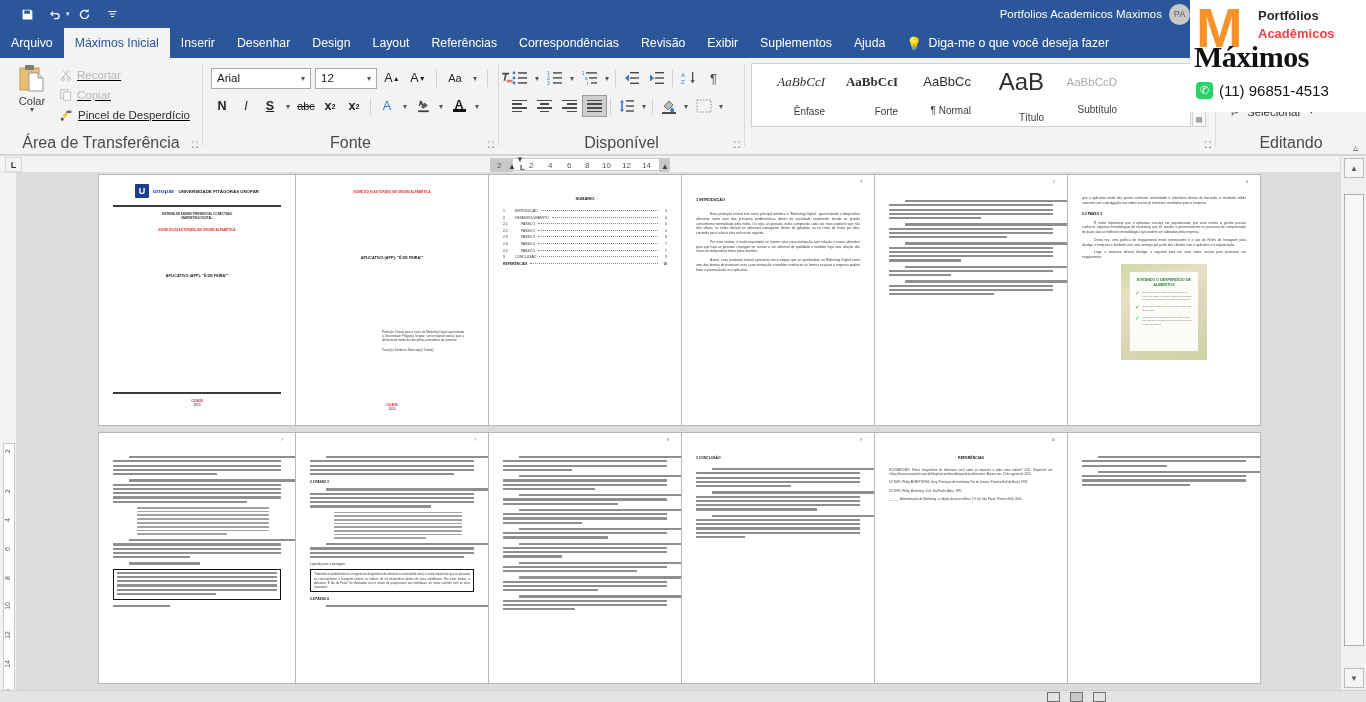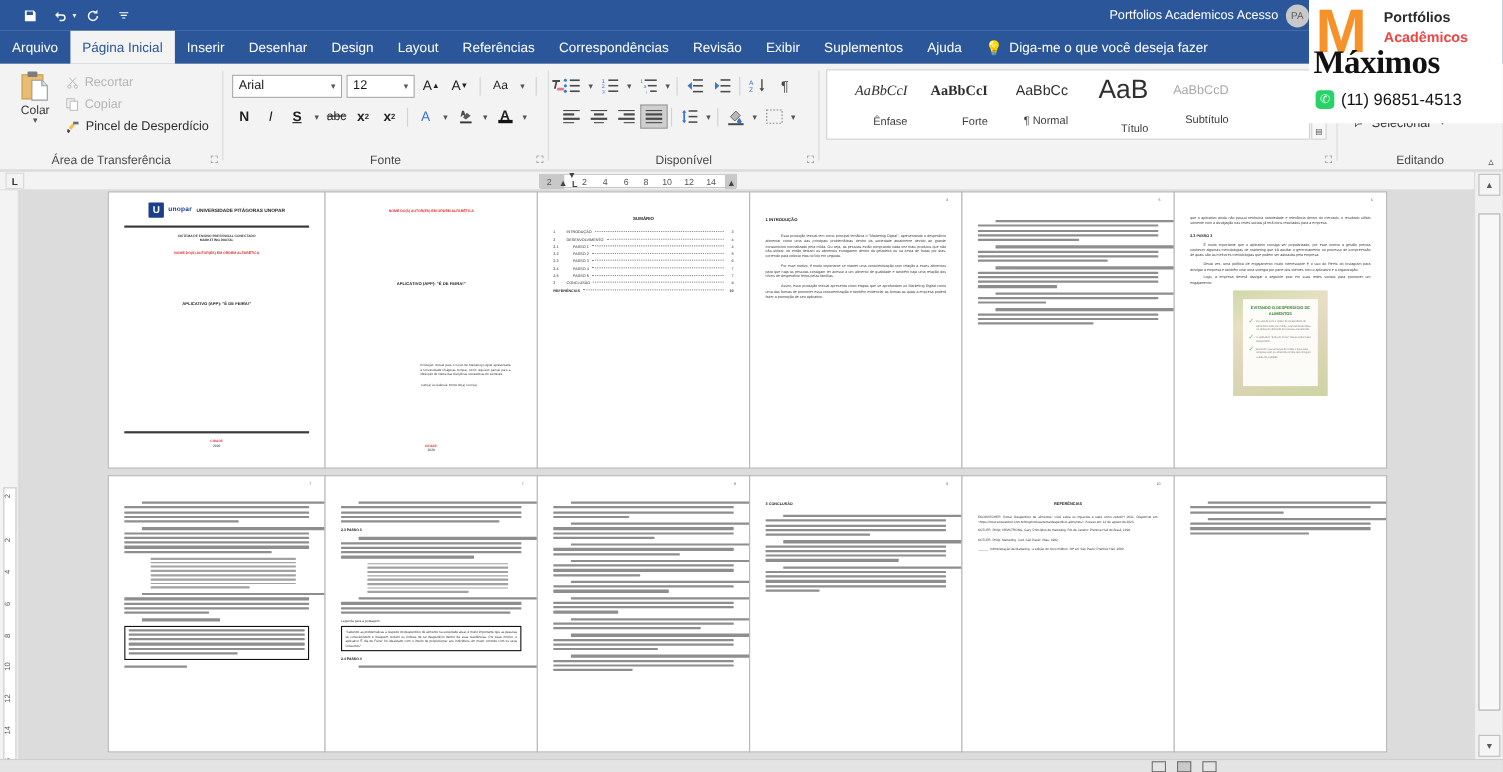--- a/index.html
+++ b/index.html
@@ -56,37 +56,37 @@
   .bulb { font-size: 13px; }
 
   
   .ribbon {
     position: absolute; left: 0; top: 58px; width: 1366px; height: 97px;
     background: #f3f3f3; border-bottom: 1px solid #d4d4d4;
   }
   .rgroup { position: absolute; top: 0; height: 97px; }
   .rgroup-label {
     position: absolute; bottom: 3px; left: 0; width: 100%;
-    text-align: center; font-size: 11px; color: #4a4a4a;
+    text-align: center; font-size: 16px; color: #4a4a4a;
   }
   .rgroup-dlg {
     position: absolute; bottom: 4px; right: 4px;
     font-size: 9px; color: #707070;
   }
   .rsep { position: absolute; top: 6px; width: 1px; height: 82px; background: #dadada; }
 
   
   #g-clip { left: 0; width: 202px; }
   .paste {
     position: absolute; left: 8px; top: 6px; width: 48px;
     display: flex; flex-direction: column; align-items: center;
   }
   .paste-label { font-size: 11px; color: #3c3c3c; margin-top: 1px; }
   .paste-caret { font-size: 8px; color: #555; line-height: 6px; }
-  .clip-items { position: absolute; left: 58px; top: 7px; }
+  .clip-items { position: absolute; left: 58px; top: 7px; text-decoration: underline; }
   .clip-item {
     display: flex; align-items: center; gap: 5px; height: 20px;
     font-size: 11.5px; color: #b6b6b6; padding-left: 2px;
   }
   .clip-item.enabled { color: #2f2f2f; }
 
   
   #g-font { left: 203px; width: 295px; }
   .fontrow1 { position: absolute; left: 8px; top: 9px; display: flex; align-items: center; gap: 4px; }
   .fontrow2 { position: absolute; left: 8px; top: 37px; display: flex; align-items: center; gap: 2px; }
@@ -323,28 +323,28 @@
           <path fill="#fff" d="M13 1v4.2H8.8z"></path>
         </svg>
     </div>
     <div class="qat-btn">
       <svg width="11" height="11" viewBox="0 0 16 16">
           <path fill="#fff" d="M2 3h12v1.5H2zM4 6.5h8V8H4zm2 3.5h4v1.5H6z"></path>
         </svg>
     </div>
   </div>
   <div class="acct">
-    <span class="acct-name">Portfolios Academicos Acesso</span>
+    <span class="acct-name">Portfolios Academicos Maximos</span>
     <span class="acct-avatar">PA</span>
   </div>
 </div>
 
 <div class="tabsrow">
   <div class="tab">Arquivo</div>
-  <div class="tab active">Página Inicial</div>
+  <div class="tab active">Máximos Inicial</div>
   <div class="tab">Inserir</div>
   <div class="tab">Desenhar</div>
   <div class="tab">Design</div>
   <div class="tab">Layout</div>
   <div class="tab">Referências</div>
   <div class="tab">Correspondências</div>
   <div class="tab">Revisão</div>
   <div class="tab">Exibir</div>
   <div class="tab">Suplementos</div>
   <div class="tab">Ajuda</div>

